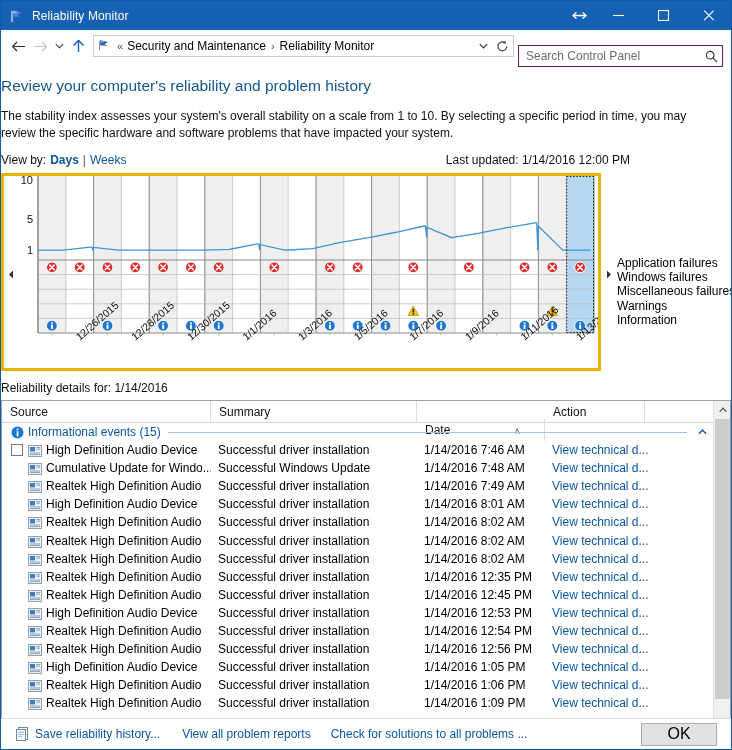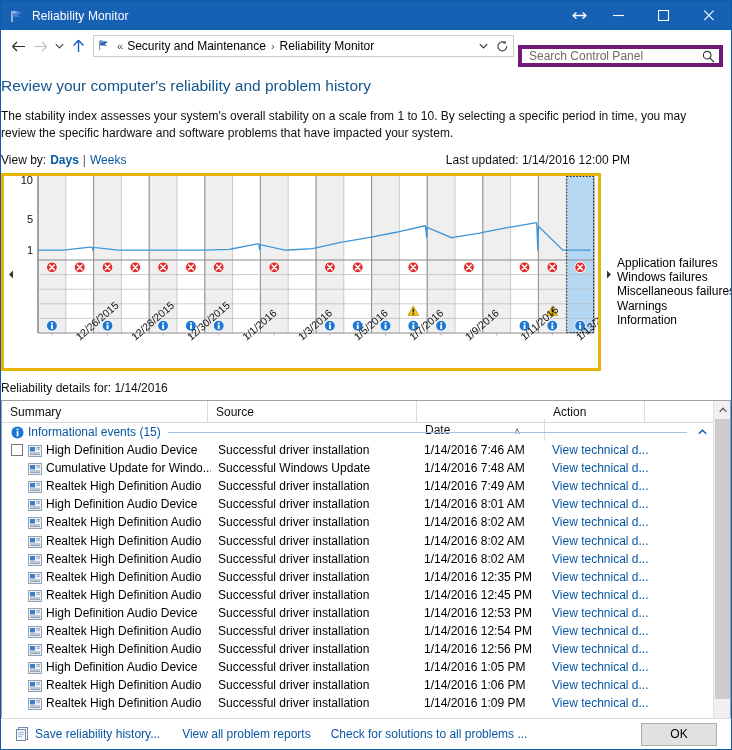--- a/index.html
+++ b/index.html
@@ -118,21 +118,21 @@
   .addr-refresh {
     width: 20px; height: 20px;
     display:flex;align-items:center;justify-content:center;
     color:#333;
     flex:0 0 auto;
     margin-right:1px;
   }
   .searchbox {
     width: 205px;
     height: 22px;
-    border: 4px solid #701a75;
+    border: 1px solid #701a75;
     background:#fff;
     display:flex;align-items:center;
     box-sizing:border-box;
     flex: 0 0 auto;
     margin-top: 20px;
   }
   .search-placeholder {
     flex:1 1 auto;
     color: #6d6d6d;
     font-size: 12px;
@@ -371,21 +371,21 @@
     white-space:nowrap;
   }
   .fgap1 { width: 22px;}
   .fgap2 { width: 20px;}
   .footer-spacer { flex:1 1 auto;}
   .ok-button {
     width: 76px; height: 23px;
     border: 1px solid #adadad;
     background: #e1e1e1;
     display:flex;align-items:center;justify-content:center;
-    font-size:12px;
+    font-size:16px;
     color:#000;
     box-sizing:border-box;
   }
 </style>
 </head>
 <body>
 
 <div class="window">
 
   <div class="titlebar">
@@ -765,22 +765,22 @@
         <div>Miscellaneous failures</div>
         <div>Warnings</div>
         <div>Information</div>
       </div>
     </div>
 
     <div class="details-label">Reliability details for: 1/14/2016</div>
 
     <div class="table-box">
       <div class="table-header">
+        <div class="th th-source">Source</div>
         <div class="th th-summary">Summary</div>
-        <div class="th th-source">Source</div>
         <div class="th th-date">
           <span>Date</span>
           <span class="sort-caret">˄</span>
         </div>
         <div class="th th-action">Action</div>
         <div class="th th-end"></div>
       </div>
 
       <div class="rows" id="rows-container">
           <div class="group-row">

